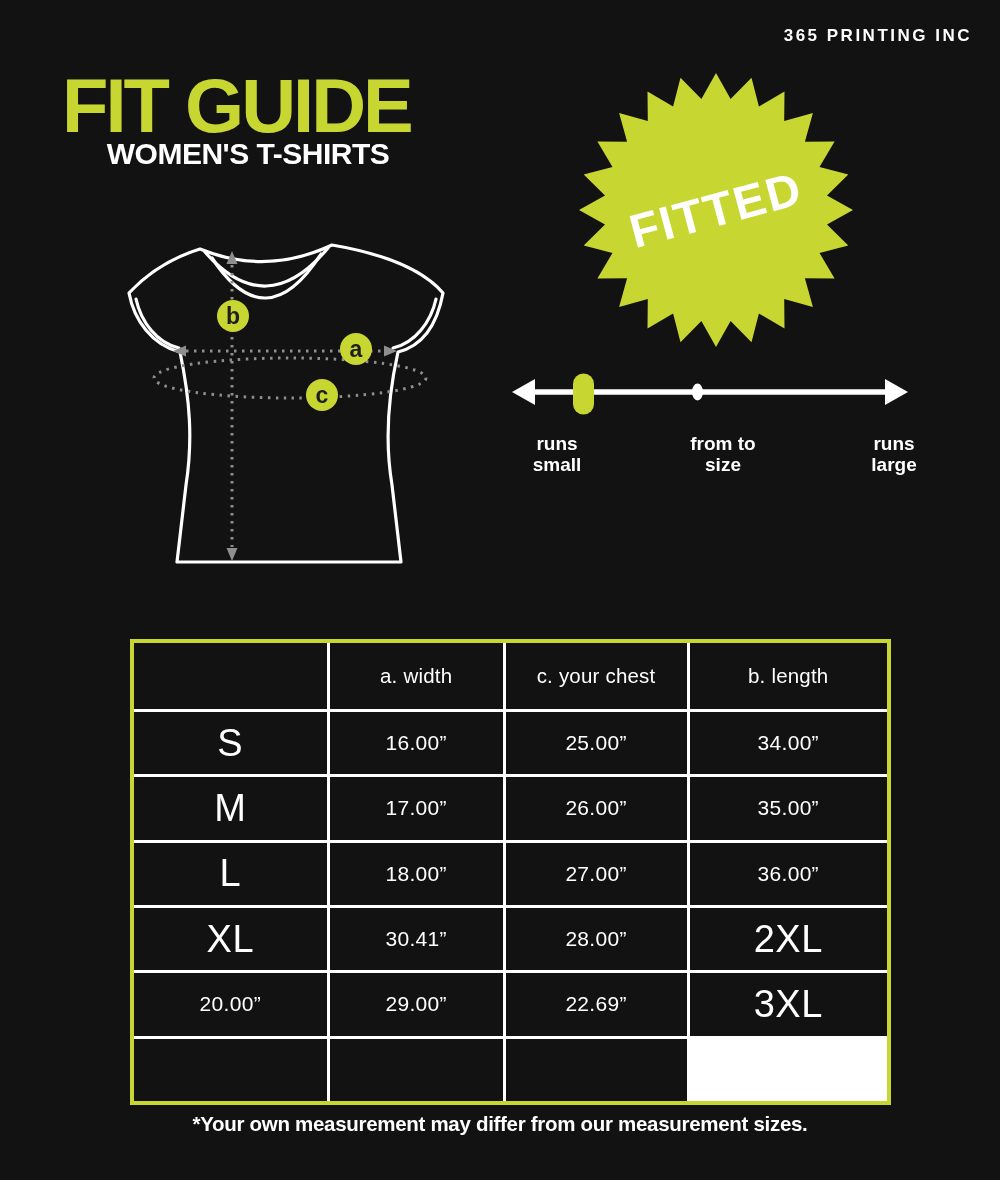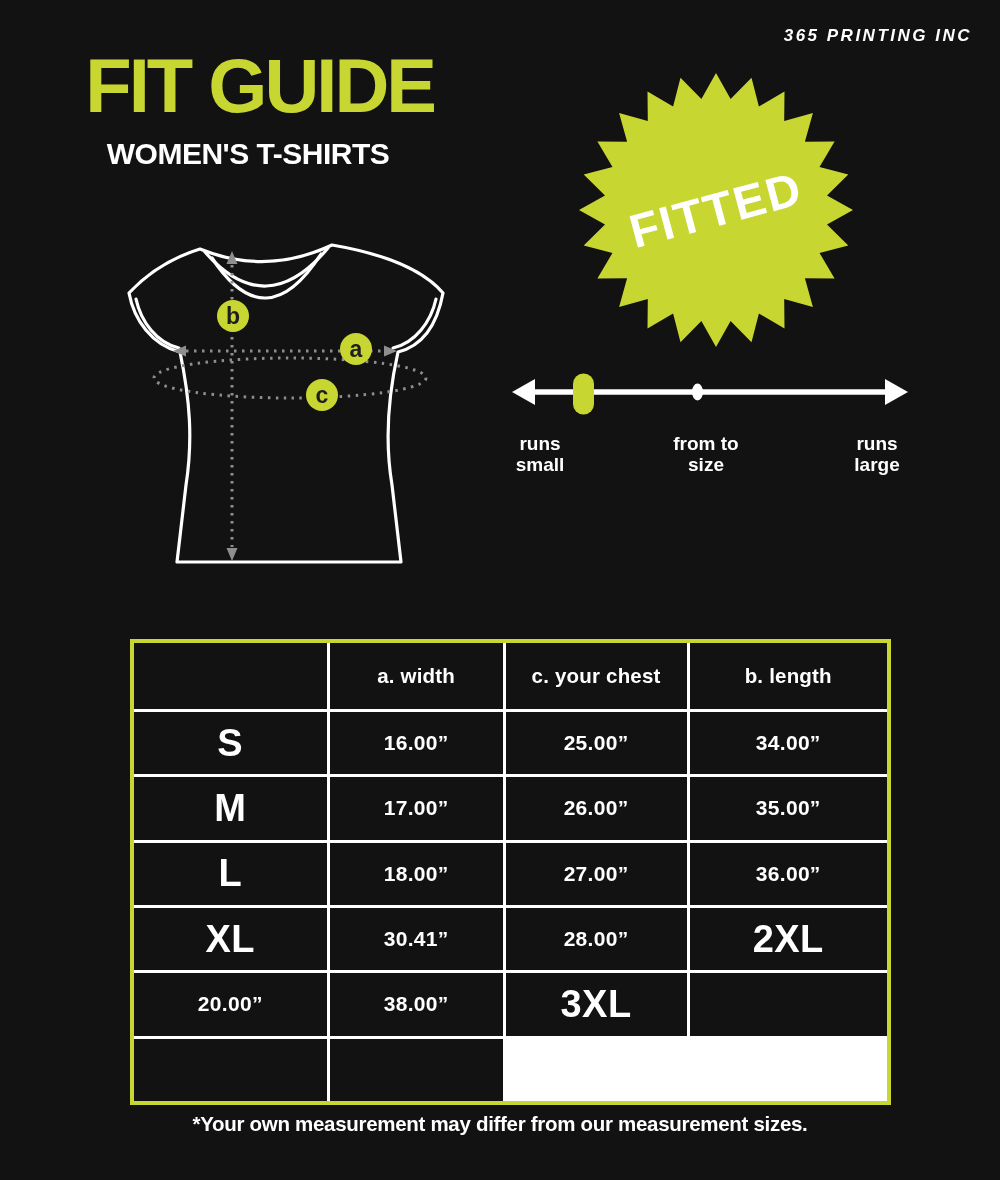--- a/index.html
+++ b/index.html
@@ -8,26 +8,26 @@
     --fg:#ffffff;
     --dotted:#8e8e8e;
   }
   *{margin:0;padding:0;box-sizing:border-box;}
   html,body{background:#000;}
   body{width:1000px;height:1180px;font-family:"Liberation Sans",sans-serif;}
   .page{position:relative;width:1000px;height:1180px;background:var(--bg);overflow:hidden;}
 
   .brand{
     position:absolute;top:26px;right:28px;
-    color:var(--fg);font-size:17px;font-weight:bold;letter-spacing:2.5px;font-style:italic;
+    color:var(--fg);font-size:17px;font-weight:bold;letter-spacing:2.5px;
   }
   .title{
-    position:absolute;left:62px;top:48px;width:372px;
+    position:absolute;left:62px;top:68px;width:372px;
     color:var(--accent);font-size:76px;font-weight:bold;letter-spacing:-3px;
-    line-height:1;white-space:nowrap;text-align:right;
+    line-height:1;white-space:nowrap;
   }
   .subtitle{
     position:absolute;left:62px;top:137px;width:372px;text-align:center;
     color:var(--fg);font-size:30px;font-weight:bold;letter-spacing:-0.5px;
     line-height:1.1;white-space:nowrap;
   }
 
   .badge-svg{position:absolute;left:570px;top:60px;width:300px;height:300px;}
   .badge-text{
     fill:var(--fg);font-family:"Liberation Sans",sans-serif;
@@ -41,37 +41,37 @@
   .marker-circle{fill:var(--accent);}
   .marker-letter{
     fill:#1e1e1e;font-family:"Liberation Sans",sans-serif;
     font-size:23px;font-weight:bold;text-anchor:middle;
   }
 
   .scale-svg{position:absolute;left:505px;top:365px;width:410px;height:55px;}
   .scale-label{
     position:absolute;top:433px;transform:translateX(-50%);
     color:var(--fg);font-size:19px;font-weight:bold;line-height:21px;
-    text-align:center;white-space:nowrap;
+    text-align:center;white-space:nowrap;margin-left:17px;
   }
   .scale-label.l1{left:540px;}
   .scale-label.l2{left:706px;}
   .scale-label.l3{left:877px;}
 
   .size-table{
     position:absolute;left:130px;top:639px;width:761px;height:466px;
     display:grid;
     grid-template-columns:197fr 177fr 185fr 202fr;
     grid-template-rows:66px repeat(6,1fr);
     gap:3px;background:#ffffff;border:4px solid var(--accent);
   }
   .cell{
     background:var(--bg);color:var(--fg);
     display:flex;align-items:center;justify-content:center;
-    font-weight:bold;
+    font-weight:normal;
   }
   .cell.head{font-size:20.5px;letter-spacing:0.2px;}
   .cell.size{font-size:38px;letter-spacing:0.5px;}
   .cell.val{font-size:21px;letter-spacing:0.3px;}
 
   .footnote{
     position:absolute;left:0;top:1112px;width:1000px;text-align:center;
     color:var(--fg);font-size:20.5px;font-weight:bold;letter-spacing:-0.3px;
   }
 </style>
@@ -171,21 +171,22 @@
     <div class="cell val">18.00”</div>
     <div class="cell val">27.00”</div>
     <div class="cell val">36.00”</div>
 
     <div class="cell size">XL</div>
     <div class="cell val">30.41”</div>
     <div class="cell val">28.00”</div>
 
     <div class="cell size">2XL</div>
     <div class="cell val">20.00”</div>
-    <div class="cell val">38.00”</div>
+    <div class="cell val">29.00”</div>
+    <div class="cell val">22.69”</div>
 
     <div class="cell size">3XL</div>
     <div class="cell val"></div>
     <div class="cell val"></div>
     <div class="cell val"></div>
   </div>
 
   <div class="footnote">*Your own measurement may differ from our measurement sizes.</div>
 
 </div>

